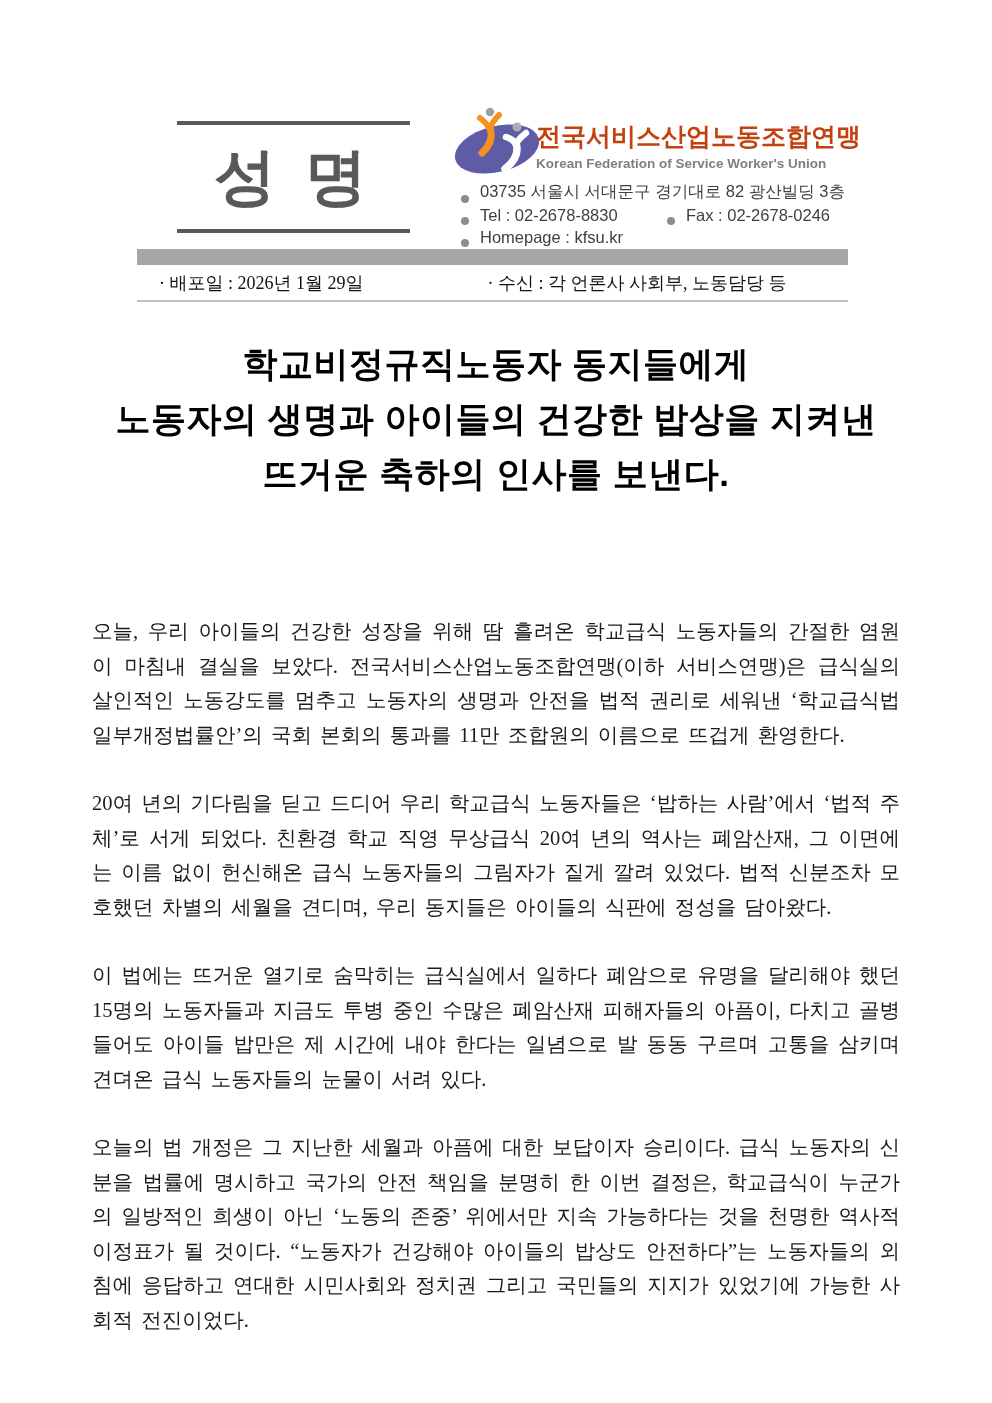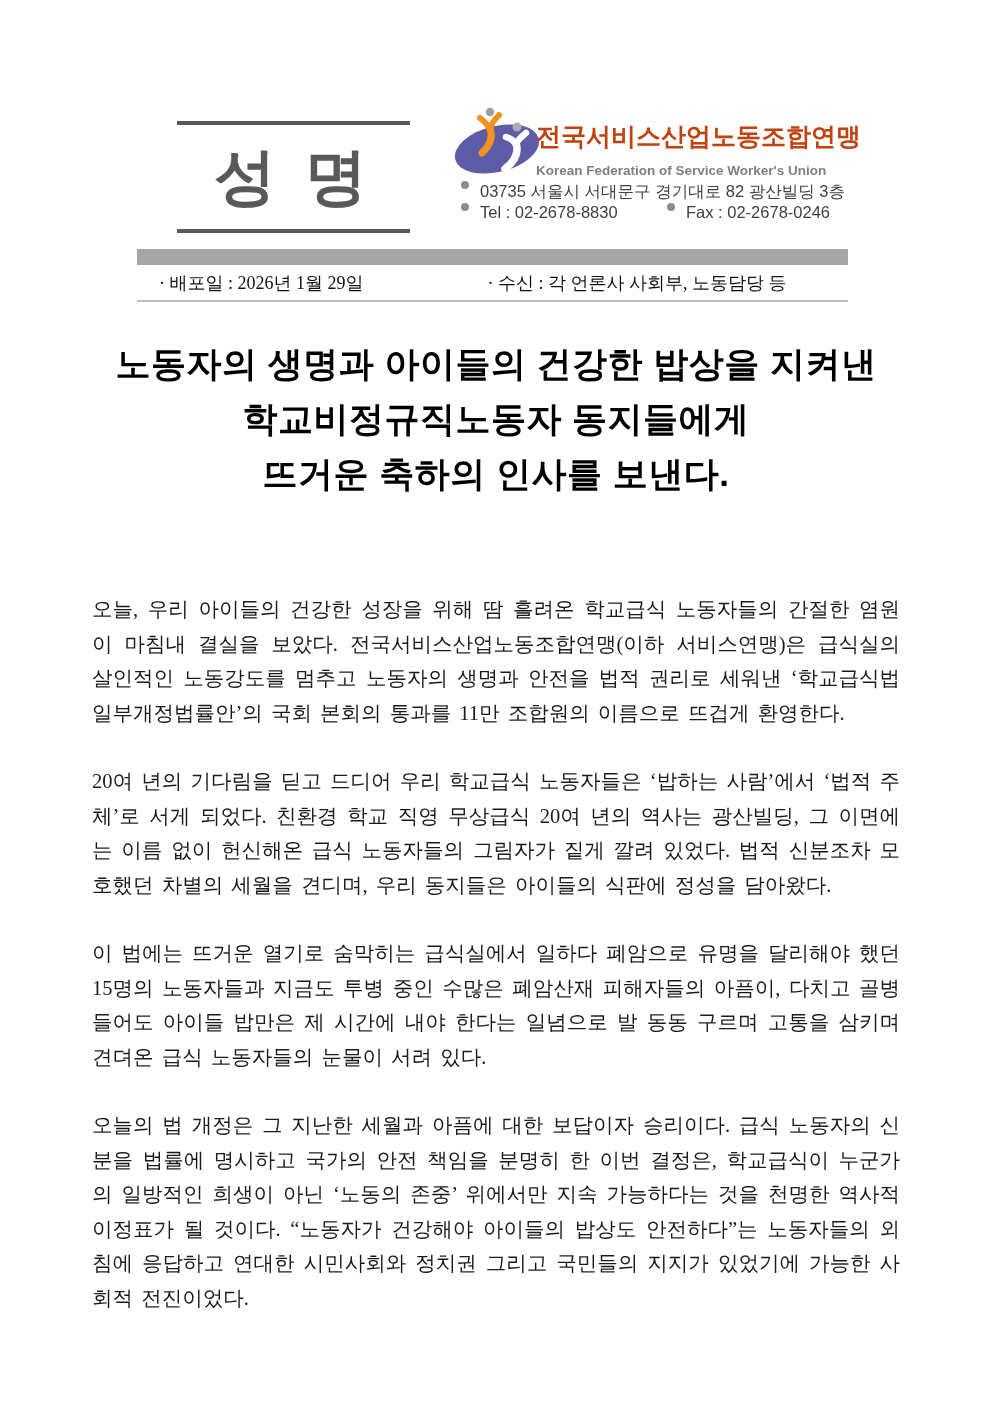--- a/index.html
+++ b/index.html
@@ -41,32 +41,32 @@
     font-size: 25px;
     color: #c2410c;
     letter-spacing: 0px;
     white-space: nowrap;
   }
   .org-en {
     font-family: "Liberation Sans", sans-serif;
     font-weight: 700;
     font-size: 13.5px;
     color: #7f7f7f;
-    margin-top: 10px;
+    margin-top: 3px;
     white-space: nowrap;
   }
 
   
   .contact {
     position: absolute; left: 461px; top: 181px; width: 420px;
     font-family: "Liberation Sans", sans-serif;
     font-size: 16.5px;
     color: #404040;
   }
-  .c-row { display: flex; align-items: flex-start; height: 22px; }
+  .c-row { display: flex; align-items: flex-end; height: 22px; }
   .dot {
     width: 8px; height: 8px; border-radius: 50%;
     background: #8c8c8c; margin-right: 11px; flex: 0 0 auto;
   }
   .tel-cell { width: 187px; }
   .c-row span.txt { white-space: nowrap; }
 
   
   .gray-bar {
     position: absolute; left: 137px; top: 249px;
@@ -99,21 +99,21 @@
   
   .body-block {
     position: absolute; left: 92px; top: 592px; width: 808px;
     font-family: "Liberation Serif", serif;
     font-size: 20.5px;
     color: #1a1a1a;
     line-height: 34.5px;
     text-align: justify;
     word-spacing: 3px;
   }
-  .body-block p { margin-bottom: 34px; }
+  .body-block p { margin-bottom: 34px; margin-top: 22px; }
 </style>
 </head>
 <body>
 
 <div class="page">
 
   <div class="stmt-box">
     <span class="stmt-label">성 명</span>
   </div>
 
@@ -142,35 +142,39 @@
     <div class="c-row">
       <span class="dot"></span>
       <span class="txt">03735  서울시 서대문구 경기대로 82 광산빌딩 3층</span>
     </div>
     <div class="c-row">
       <span class="dot"></span>
       <span class="txt tel-cell">Tel : 02-2678-8830</span>
       <span class="dot"></span>
       <span class="txt">Fax : 02-2678-0246</span>
     </div>
+    <div class="c-row">
+      <span class="dot"></span>
+      <span class="txt">Homepage : kfsu.kr</span>
+    </div>
   </div>
 
   <div class="gray-bar"></div>
 
   <div class="meta-row">
     <span class="meta-release">· 배포일 : 2026년 1월 29일</span>
     <span class="meta-recipient">· 수신 : 각 언론사 사회부, 노동담당 등</span>
   </div>
 
   <div class="title-block">
+    <div class="t-line">학교비정규직노동자 동지들에게</div>
     <div class="t-line">노동자의 생명과 아이들의 건강한 밥상을 지켜낸</div>
-    <div class="t-line">학교비정규직노동자 동지들에게</div>
     <div class="t-line">뜨거운 축하의 인사를 보낸다.</div>
   </div>
 
   <div class="body-block">
     <p>오늘, 우리 아이들의 건강한 성장을 위해 땀 흘려온 학교급식 노동자들의 간절한 염원이 마침내 결실을 보았다. 전국서비스산업노동조합연맹(이하 서비스연맹)은 급식실의 살인적인 노동강도를 멈추고 노동자의 생명과 안전을 법적 권리로 세워낸 ‘학교급식법 일부개정법률안’의 국회 본회의 통과를 11만 조합원의 이름으로 뜨겁게 환영한다.</p>
-    <p>20여 년의 기다림을 딛고 드디어 우리 학교급식 노동자들은 ‘밥하는 사람’에서 ‘법적 주체’로 서게 되었다. 친환경 학교 직영 무상급식 20여 년의 역사는 광산빌딩, 그 이면에는 이름 없이 헌신해온 급식 노동자들의 그림자가 짙게 깔려 있었다.  법적 신분조차 모호했던 차별의 세월을 견디며, 우리 동지들은 아이들의 식판에 정성을 담아왔다.</p>
+    <p>20여 년의 기다림을 딛고 드디어 우리 학교급식 노동자들은 ‘밥하는 사람’에서 ‘법적 주체’로 서게 되었다. 친환경 학교 직영 무상급식 20여 년의 역사는 폐암산재, 그 이면에는 이름 없이 헌신해온 급식 노동자들의 그림자가 짙게 깔려 있었다.  법적 신분조차 모호했던 차별의 세월을 견디며, 우리 동지들은 아이들의 식판에 정성을 담아왔다.</p>
     <p>이 법에는 뜨거운 열기로 숨막히는 급식실에서 일하다 폐암으로 유명을 달리해야 했던 15명의 노동자들과 지금도 투병 중인 수많은 폐암산재 피해자들의 아픔이, 다치고 골병들어도 아이들 밥만은 제 시간에 내야 한다는 일념으로 발 동동 구르며 고통을 삼키며 견뎌온 급식 노동자들의 눈물이 서려 있다.</p>
     <p>오늘의 법 개정은 그 지난한 세월과 아픔에 대한 보답이자 승리이다. 급식 노동자의 신분을 법률에 명시하고 국가의 안전 책임을 분명히 한 이번 결정은, 학교급식이 누군가의 일방적인 희생이 아닌 ‘노동의 존중’ 위에서만 지속 가능하다는 것을 천명한 역사적 이정표가 될 것이다. “노동자가 건강해야 아이들의 밥상도 안전하다”는 노동자들의 외침에 응답하고 연대한 시민사회와 정치권 그리고 국민들의 지지가 있었기에 가능한 사회적 전진이었다.</p>
   </div>
 
 </div>
 
 </body></html>

